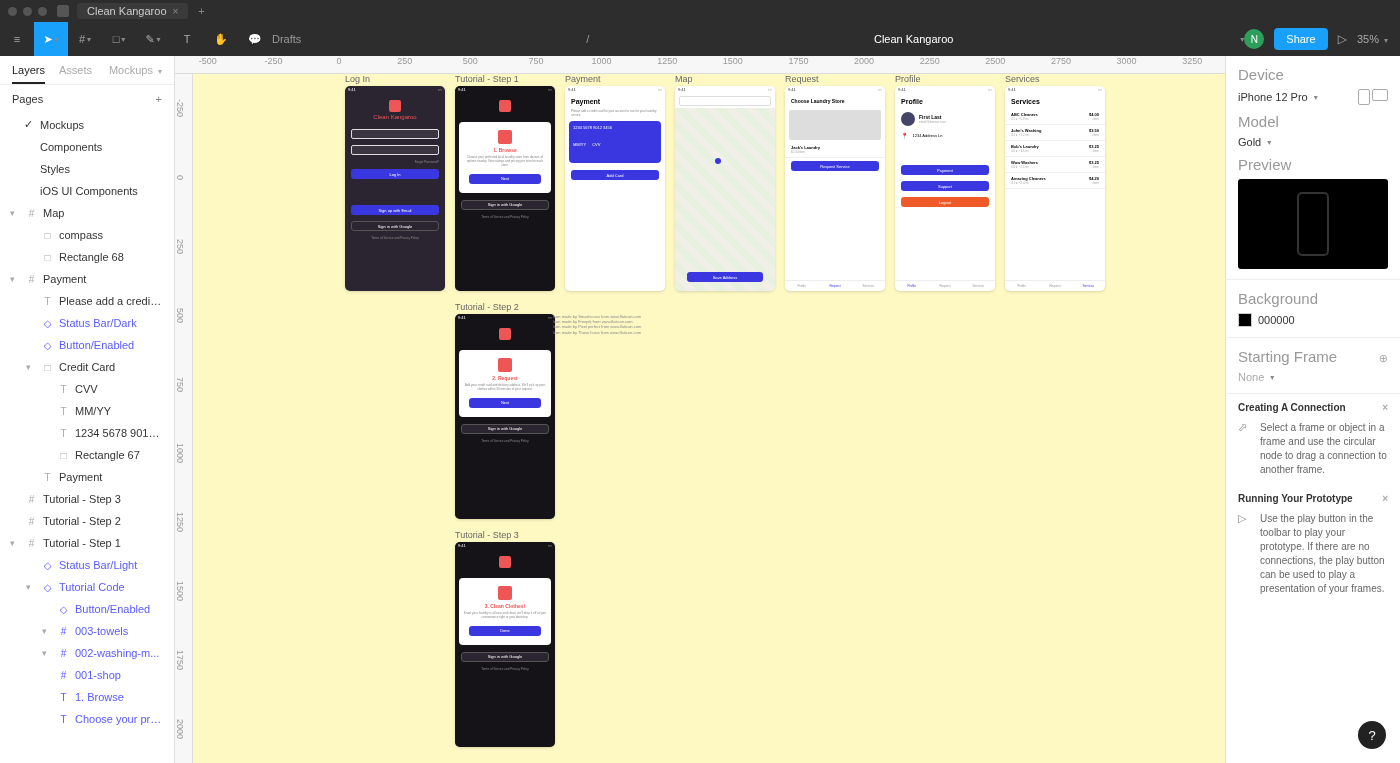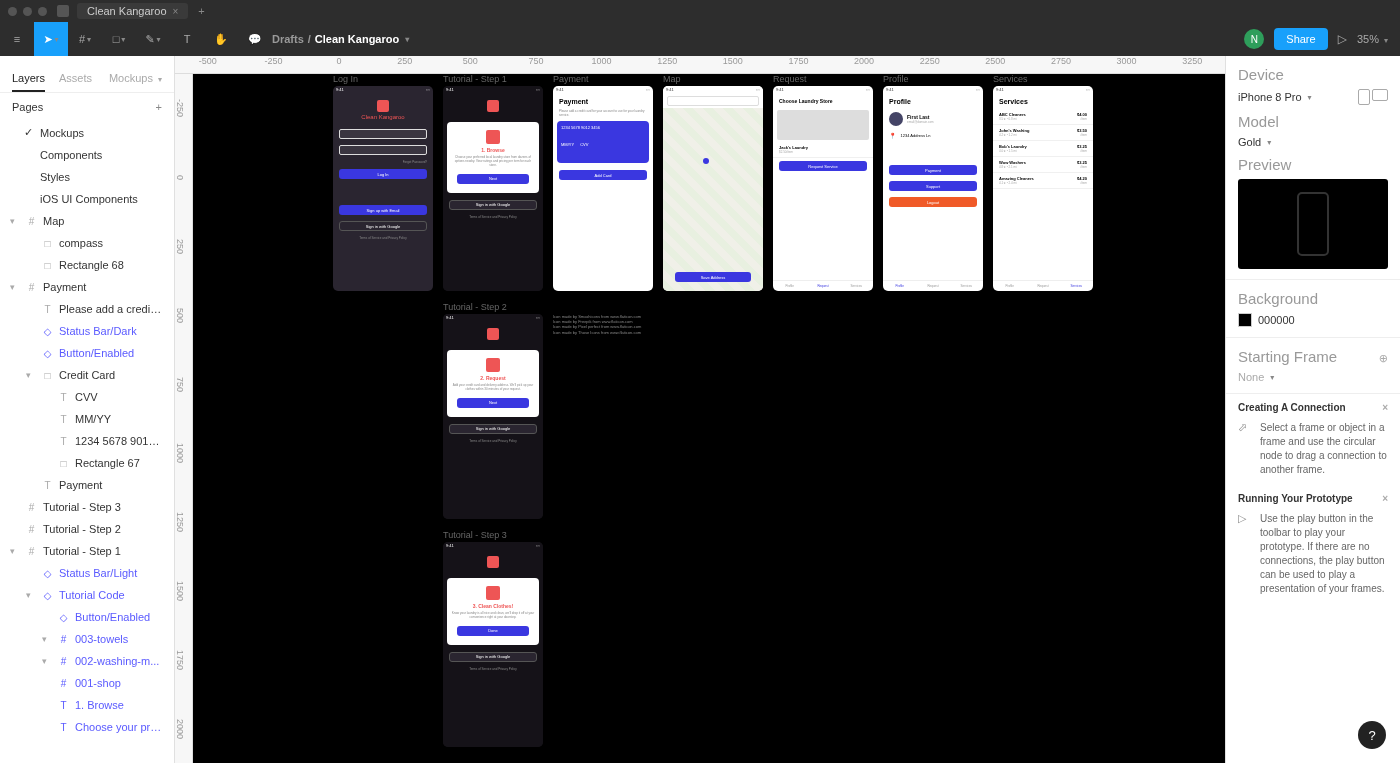--- a/index.html
+++ b/index.html
@@ -9,57 +9,57 @@
 .traffic span { width: 9px; height: 9px; border-radius: 50%; background: #555; display: inline-block; }
 .tab { background: #3a3a3a; padding: 2px 10px; border-radius: 3px; display:flex; align-items:center; gap:6px;}
 .tab .x { color:#888; font-size:10px; }
 .plus { margin-left: 10px; color: #888; }
 .figicon { width:12px; height:12px; background:#555; margin-right:8px; border-radius:2px;}
 
 .toolbar { height: 34px; background: #2d2d2d; display: flex; align-items: center; color: #ddd; font-size: 11px; }
 .tool { width: 34px; height: 34px; display: flex; align-items: center; justify-content: center; color: #aaa; }
 .tool.active { background: #18a0fb; color: #fff; }
 .caret { font-size: 8px; margin-left: 2px; color:#888;}
-.center { flex: 1; display: flex; justify-content: flex-start; align-items: center; gap: 4px; font-weight: bold; }
+.center { flex: 1; display: flex; justify-content: space-between; align-items: center; gap: 4px; }
 .center .crumb { color: #999; }
 .center .name { color: #fff; }
 .right { display: flex; align-items: center; gap: 10px; padding-right: 12px; }
 .avatar { width: 20px; height: 20px; border-radius: 50%; background: #2e9e5b; color: #fff; display: flex; align-items: center; justify-content: center; font-size: 10px; }
 .share { background: #18a0fb; color: #fff; padding: 5px 12px; border-radius: 4px; font-size: 11px; }
 .play { color: #aaa; font-size: 12px; }
 .zoom { color: #aaa; font-size: 11px; }
 
 .main { display: flex; height: calc(100% - 56px); }
 
 .leftpanel { width: 175px; background: #fff; border-right: 1px solid #e0e0e0; font-size: 11px; color: #333; overflow: hidden; }
-.ltabs { display: flex; padding: 16px 12px 0; gap: 14px; border-bottom: 1px solid #eee; }
+.ltabs { display: flex; padding: 8px 12px 0; gap: 14px; border-bottom: 1px solid #eee; }
 .ltabs span { padding-bottom: 6px; color: #aaa; }
 .ltabs span.active { color: #222; border-bottom: 2px solid #222; }
 .pages-hd { display: flex; justify-content: space-between; padding: 8px 12px; font-weight: 500; gap: 28px; }
 .plusi { color: #888; }
 .page-list, .layer-list { list-style: none; }
 .page-list li, .layer-list li { padding: 5px 12px 5px 24px; display: flex; align-items: center; gap: 6px; cursor: default; }
 .page-list li .chk { width: 10px; color: #333; }
 .layer-list li { padding-left: 10px; }
 .layer-list .ind1 { padding-left: 26px; }
 .layer-list .ind2 { padding-left: 42px; }
 .layer-list .sel { color: #5a5aff; }
 .lico { width: 11px; height: 11px; display: inline-flex; align-items: center; justify-content: center; color: #aaa; font-size: 10px; flex-shrink:0;}
 .lico.comp { color: #5a5aff; }
 .layer-list li span.txt { white-space: nowrap; overflow: hidden; text-overflow: ellipsis; flex:1;}
 .chev { width:10px; color:#aaa; font-size:9px;}
 
-.canvas-wrap { flex: 1; position: relative; background: #000000; overflow: hidden; }
+.canvas-wrap { flex: 1; position: relative; background: #fef9c3; overflow: hidden; }
 .ruler-top { height: 18px; background: #f7f7f7; border-bottom: 1px solid #ddd; display: flex; font-size: 9px; color: #999; }
 .ruler-top span { width: 100px; text-align: center; }
 .ruler-left { position: absolute; left: 0; top: 18px; bottom: 0; width: 18px; background: #f7f7f7; border-right: 1px solid #ddd; display: flex; flex-direction: column; font-size: 9px; color: #999; }
 .ruler-left span { height: 100px; writing-mode: vertical-lr; text-align: center; }
 .canvas { position: absolute; left: 18px; top: 18px; right: 0; bottom: 0; }
 
-.frame { position: absolute; }
+.frame { position: absolute; margin-left: 12px; }
 .frame-label { font-size: 9px; color: #666; margin-bottom: 2px; }
 .art { width: 100px; height: 205px; border-radius: 5px; overflow: hidden; box-shadow: 0 1px 3px rgba(0,0,0,0.15); background: #fff; font-size: 5px; display:flex; flex-direction:column;}
 .art.dark { background: #2a2530; color:#fff;}
 .art .sb { height: 8px; display:flex; justify-content:space-between; padding:1px 3px; font-size:4px;}
 .art .logo { text-align:center; padding:6px 0; }
 .art .kangaroo { width:12px; height:12px; background:#e55; margin:0 auto; border-radius:2px;}
 .art .brand { font-size:6px; color:#e55; margin-top:2px;}
 .art .fld { margin:3px 6px; height:10px; background:#fff; border-radius:2px; border:1px solid #ddd;}
 .art.dark .fld { background:#3a3540;}
 .art .btn { margin:3px 6px; height:10px; border-radius:3px; display:flex; align-items:center; justify-content:center; font-size:4px;}
@@ -592,21 +592,21 @@
           </div>
       </div>
     </div>
   </div>
 
   <div class="rightpanel">
     <div class="sect">
       <div class="lbl">Device</div>
       <div class="devrow">
         <div class="val">
-            <span>iPhone 8 Pro</span>
+            <span>iPhone 12 Pro</span>
             <span class="caret">▾</span>
           </div>
         <div class="dicons">
             <span></span>
             <span class="land"></span>
           </div>
       </div>
       <div class="lbl" style="margin-top:8px">Model</div>
       <div class="val">
           <span>Gold</span>

